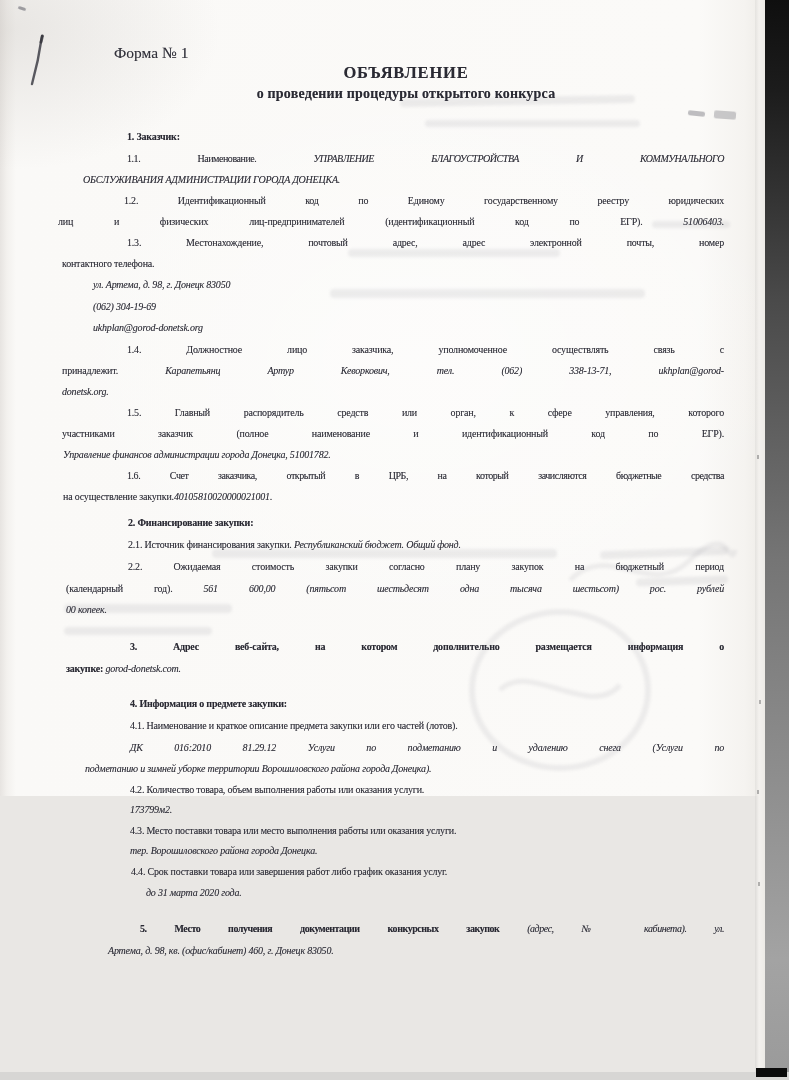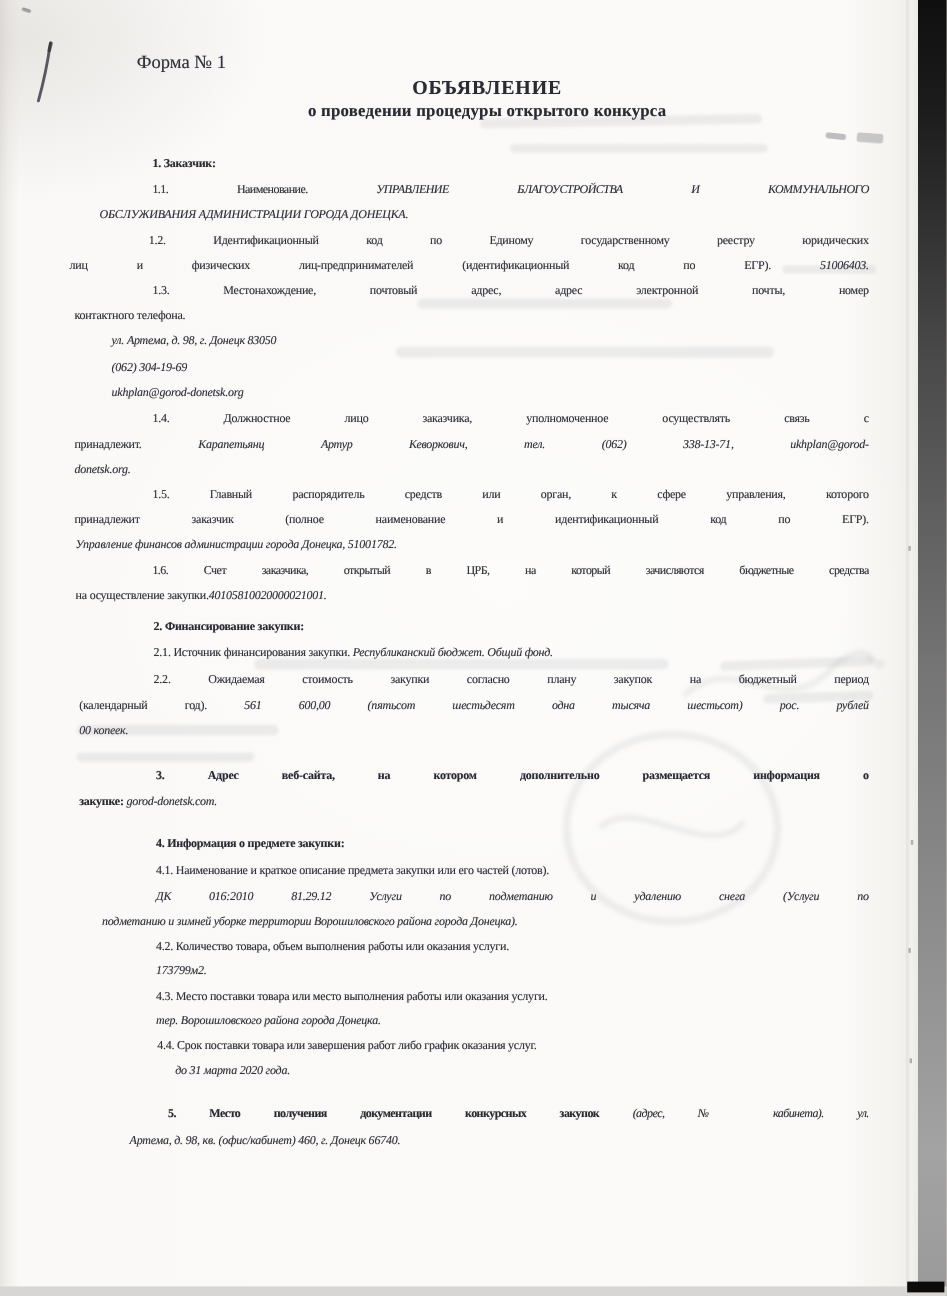--- a/index.html
+++ b/index.html
@@ -2,21 +2,21 @@
 <html><head>
 <meta charset="utf-8">
 <style>
   html,body{margin:0;padding:0;}
   body{
     width:789px;height:1080px;overflow:hidden;position:relative;
     background:#e9e7e4;
     font-family:"Liberation Serif","DejaVu Serif",serif;
   }
   #paper{
-    position:absolute;left:0;top:0;width:760px;height:1080px;
+    position:absolute;left:0;top:0;width:760px;height:796px;
     background:
       radial-gradient(ellipse 300px 200px at 10px 30px, rgba(190,185,180,0.30), rgba(190,185,180,0) 70%),
       radial-gradient(ellipse 500px 380px at 55% 45%, rgba(255,255,255,0.5), rgba(255,255,255,0) 75%),
       linear-gradient(90deg,#e7e4e1 0,#f3f1ee 7px,#faf9f7 16px,#fbfaf8 92%,#f5f3f0 98%,#efede9 100%);
   }
   .line{
     position:absolute;height:20px;line-height:20px;
     font-size:10px;letter-spacing:-0.2px;color:#32323b;
     white-space:nowrap;
     text-shadow:0 0 0.6px rgba(48,48,64,0.45);
@@ -63,21 +63,21 @@
       <div class="line j" style="left: 58px; top: 212px; width: 666px;"><span class="n">лиц и физических лиц-предпринимателей (идентификационный код по ЕГР). </span><span class="i">51006403.</span></div>
       <div class="line j" style="left: 127px; top: 233px; width: 597px;"><span class="n">1.3. Местонахождение, почтовый адрес, адрес электронной почты, номер</span></div>
       <div class="line" style="left: 62px; top: 254px;"><span class="n">контактного телефона.</span></div>
       <div class="line" style="left: 93px; top: 275px;"><span class="i">ул. Артема, д. 98, г. Донецк 83050</span></div>
       <div class="line" style="left: 93px; top: 297px;"><span class="i">(062) 304-19-69</span></div>
       <div class="line" style="left: 93px; top: 318px;"><span class="i">ukhplan@gorod-donetsk.org</span></div>
       <div class="line j" style="left: 127px; top: 340px; width: 597px;"><span class="n">1.4. Должностное лицо заказчика, уполномоченное осуществлять связь с</span></div>
       <div class="line j" style="left: 62px; top: 361px; width: 662px;"><span class="n">принадлежит. </span><span class="i">Карапетьянц Артур Кеворкович, тел. (062) 338-13-71, ukhplan@gorod-</span></div>
       <div class="line" style="left: 62px; top: 382px;"><span class="i">donetsk.org.</span></div>
       <div class="line j" style="left: 127px; top: 403px; width: 597px;"><span class="n">1.5. Главный распорядитель средств или орган, к сфере управления, которого</span></div>
-      <div class="line j" style="left: 62px; top: 424px; width: 662px;"><span class="n">принадлежит заказчик (полное наименование и идентификационный код по ЕГР).</span></div>
+      <div class="line j" style="left: 62px; top: 424px; width: 662px;"><span class="n">участниками заказчик (полное наименование и идентификационный код по ЕГР).</span></div>
       <div class="line" style="left: 63px; top: 445px;"><span class="i">Управление финансов администрации города Донецка, 51001782.</span></div>
       <div class="line j tight" style="left: 127px; top: 466px; width: 597px;"><span class="n">1.6. Счет заказчика, открытый в ЦРБ, на который зачисляются бюджетные средства</span></div>
       <div class="line" style="left: 63px; top: 487px;"><span class="n">на осуществление закупки.</span><span class="i">40105810020000021001.</span></div>
       <div class="line" style="left: 128px; top: 513px;"><span class="b">2. Финансирование закупки:</span></div>
       <div class="line" style="left: 128px; top: 535px;"><span class="n">2.1. Источник финансирования закупки. </span><span class="i">Республиканский бюджет. Общий фонд.</span></div>
       <div class="line j" style="left: 128px; top: 557px; width: 596px;"><span class="n">2.2. Ожидаемая стоимость закупки согласно плану закупок на бюджетный период</span></div>
       <div class="line j" style="left: 66px; top: 579px; width: 658px;"><span class="n">(календарный год). </span><span class="i">561 600,00 (пятьсот шестьдесят одна тысяча шестьсот) рос. рублей</span></div>
       <div class="line" style="left: 66px; top: 600px;"><span class="i">00 копеек.</span></div>
       <div class="line j" style="left: 130px; top: 637px; width: 594px;"><span class="b">3. Адрес веб-сайта, на котором дополнительно размещается информация о</span></div>
       <div class="line" style="left: 66px; top: 659px;"><span class="b">закупке: </span><span class="i">gorod-donetsk.com.</span></div>
@@ -85,21 +85,21 @@
       <div class="line" style="left: 130px; top: 716px;"><span class="n">4.1. Наименование и краткое описание предмета закупки или его частей (лотов).</span></div>
       <div class="line j" style="left: 130px; top: 738px; width: 594px;"><span class="i">ДК 016:2010 81.29.12 Услуги по подметанию и удалению снега (Услуги по</span></div>
       <div class="line" style="left: 85px; top: 759px;"><span class="i">подметанию и зимней уборке территории Ворошиловского района города Донецка).</span></div>
       <div class="line" style="left: 130px; top: 780px;"><span class="n">4.2. Количество товара, объем выполнения работы или оказания услуги.</span></div>
       <div class="line" style="left: 130px; top: 800px;"><span class="i">173799м2.</span></div>
       <div class="line" style="left: 130px; top: 821px;"><span class="n">4.3. Место поставки товара или место выполнения работы или оказания услуги.</span></div>
       <div class="line" style="left: 130px; top: 841px;"><span class="i">тер. Ворошиловского района города Донецка.</span></div>
       <div class="line" style="left: 131px; top: 862px;"><span class="n">4.4. Срок поставки товара или завершения работ либо график оказания услуг.</span></div>
       <div class="line" style="left: 146px; top: 883px;"><span class="i">до 31 марта 2020 года.</span></div>
       <div class="line j tight" style="left: 140px; top: 919px; width: 584px;"><span class="b">5. Место получения документации конкурсных закупок </span><span class="i">(адрес, № кабинета). ул.</span></div>
-      <div class="line" style="left: 108px; top: 941px;"><span class="i">Артема, д. 98, кв. (офис/кабинет) 460, г. Донецк 66740.</span></div>
+      <div class="line" style="left: 108px; top: 941px;"><span class="i">Артема, д. 98, кв. (офис/кабинет) 460, г. Донецк 83050.</span></div>
     </div>
 
   <svg class="art" style="left:28px;top:32px;" width="20" height="58" viewBox="0 0 20 58">
     <path d="M14,4 C12,18 9,34 4,52" stroke="#3e3e46" stroke-width="2.4" fill="none" stroke-linecap="round" opacity="0.85"></path>
     <path d="M14.5,4 L13,10" stroke="#2f2f36" stroke-width="3" fill="none" stroke-linecap="round" opacity="0.7"></path>
   </svg>
   <div class="smudge" style="left:18px;top:7px;width:8px;height:3px;opacity:.55;transform:rotate(18deg);"></div>
 
   <div class="smudge" style="left:688px;top:111px;width:17px;height:5px;transform:rotate(6deg);"></div>
   <div class="smudge" style="left:714px;top:111px;width:22px;height:8px;transform:rotate(4deg);opacity:.3;"></div>

